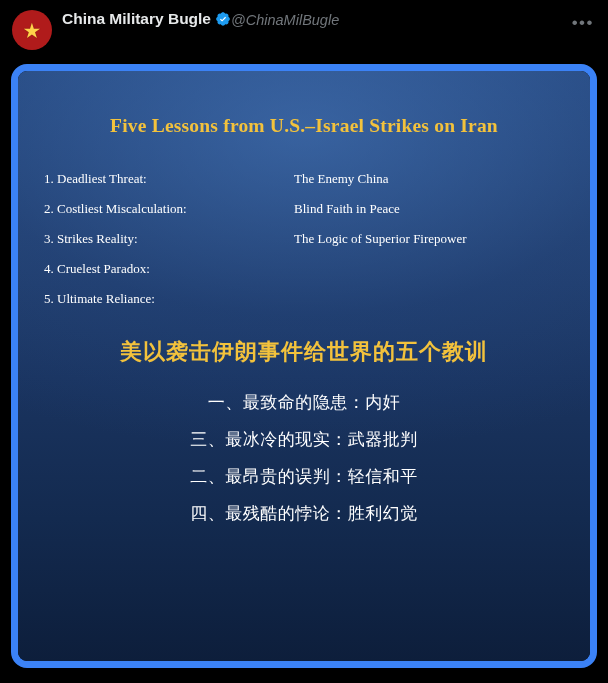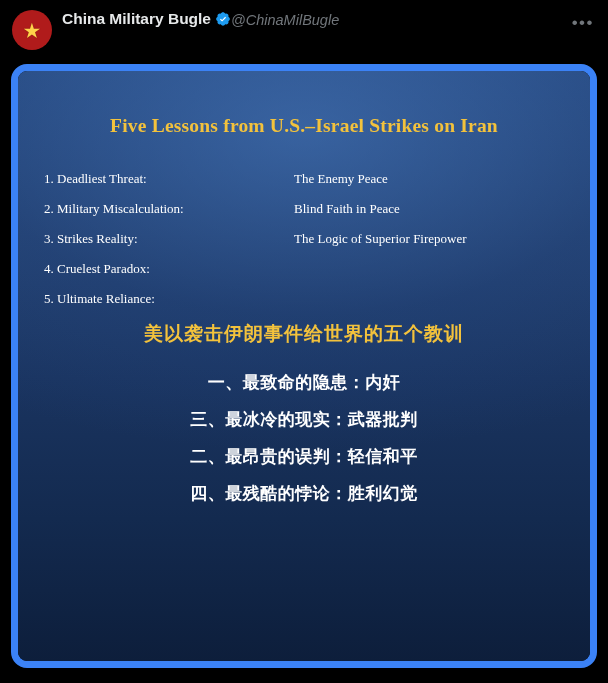--- a/index.html
+++ b/index.html
@@ -152,31 +152,30 @@
   .lesson-num { display: inline-block; }
   .lesson-right {
     flex: 1 1 auto;
     white-space: nowrap;
   }
 
   .poster-subtitle {
     color: #f3c23c;
     font-family: "Liberation Serif", serif;
     font-weight: bold;
-    font-size: 19px;
-    margin: 14px 0 24px 0;
+    font-size: 22px;
+    margin: 30px 0 24px 0;
     letter-spacing: 1px;
   }
 
   .cn-lines {
     font-family: "Liberation Serif", serif;
     color: #ffffff;
     font-size: 17px;
     letter-spacing: .5px;
-    font-weight: bold;
   }
   .cn-line {
     margin-bottom: 14px;
     white-space: nowrap;
   }
 </style>
 </head>
 <body>
 
 <div class="tweet">
@@ -210,27 +209,27 @@
 
       <div class="poster-title">Five Lessons from U.S.–Israel Strikes on Iran</div>
 
       <div class="lessons">
 
         <div class="lesson-row">
           <div class="lesson-left">
             <span class="lesson-num">1.</span>
             <span>Deadliest Threat:</span>
           </div>
-          <div class="lesson-right">The Enemy Peace</div>
+          <div class="lesson-right">The Enemy China</div>
         </div>
 
         <div class="lesson-row">
           <div class="lesson-left">
             <span class="lesson-num">2.</span>
-            <span>Military Miscalculation:</span>
+            <span>Costliest Miscalculation:</span>
           </div>
           <div class="lesson-right">Blind Faith in Peace</div>
         </div>
 
         <div class="lesson-row">
           <div class="lesson-left">
             <span class="lesson-num">3.</span>
             <span>Strikes Reality:</span>
           </div>
           <div class="lesson-right">The Logic of Superior Firepower</div>

